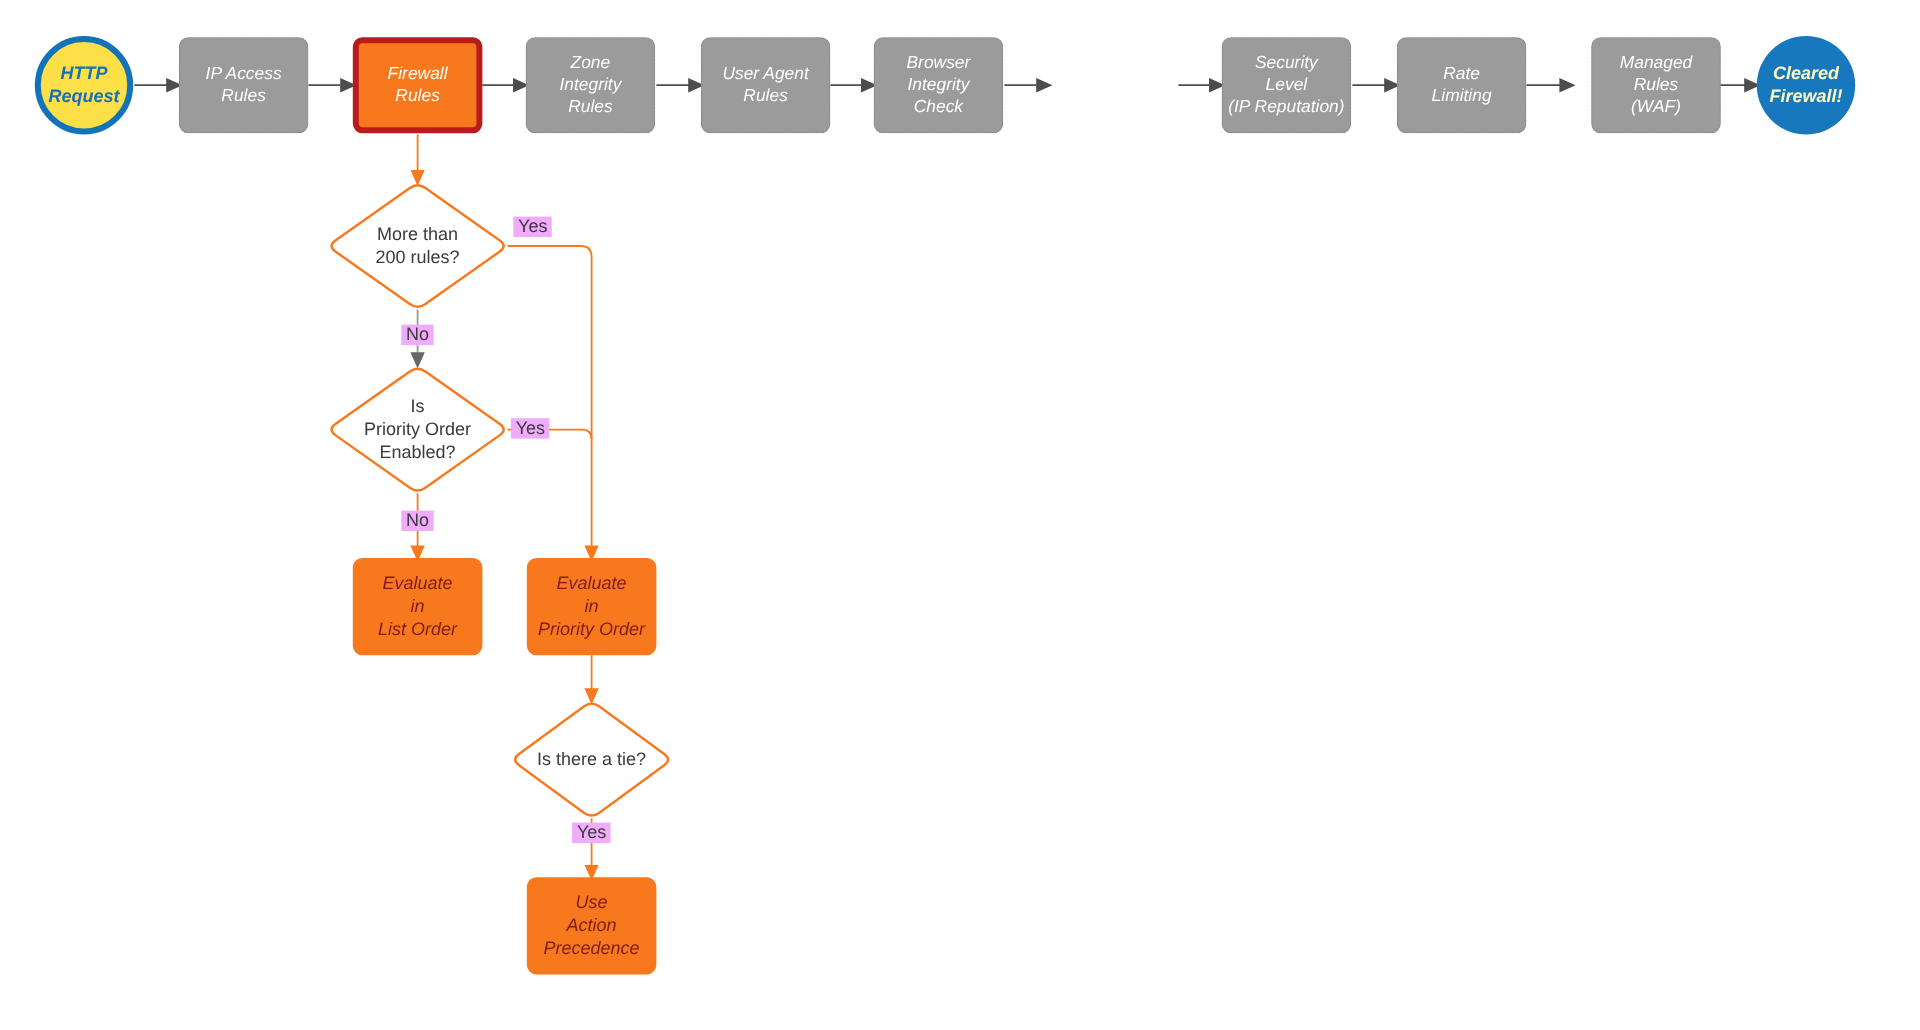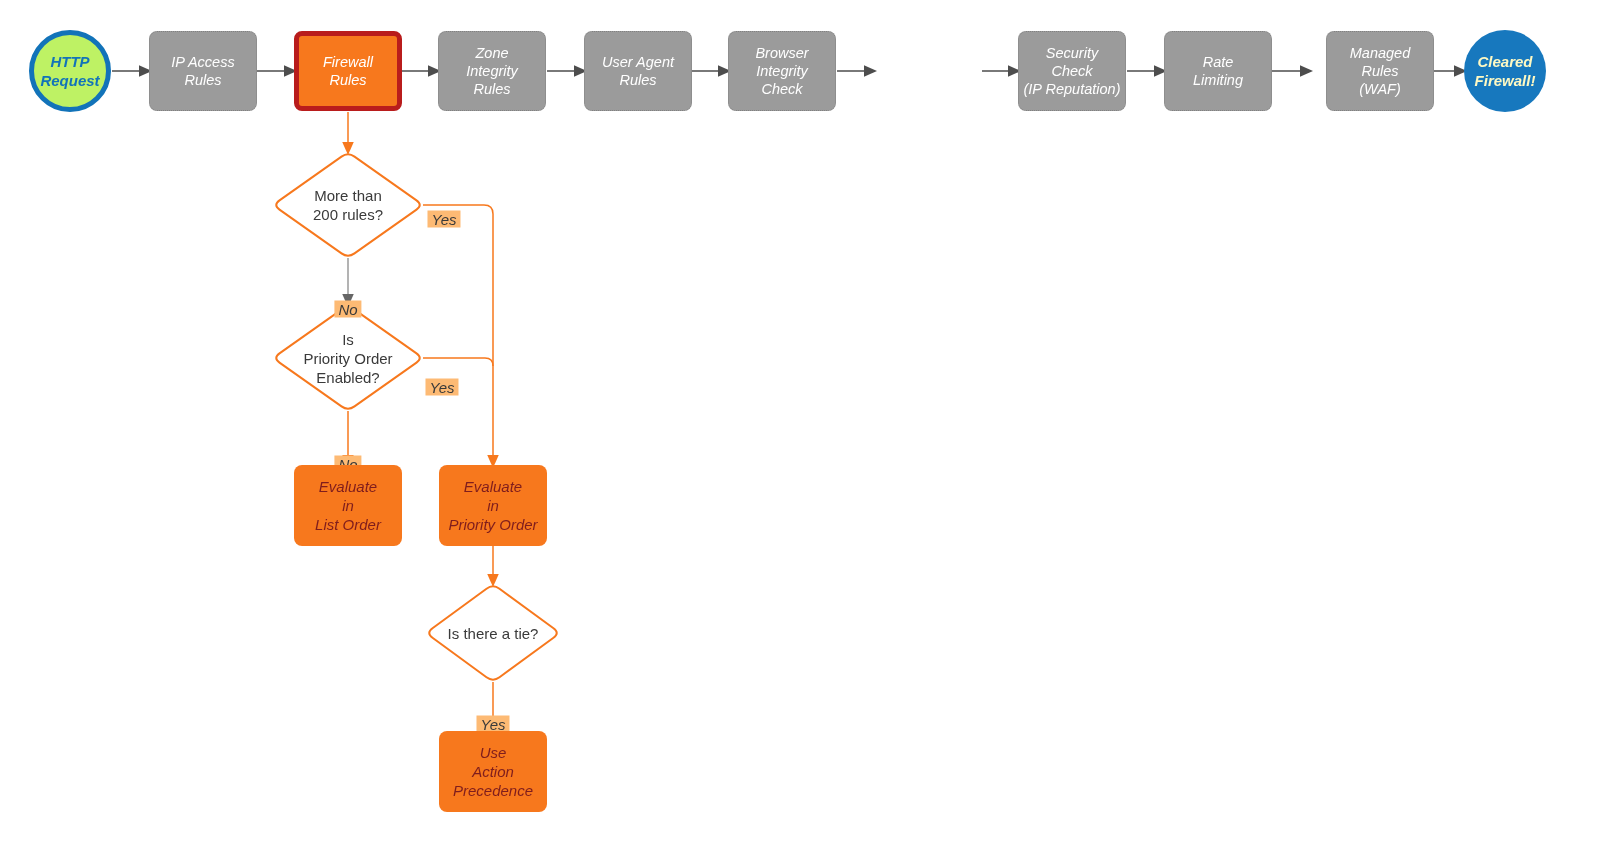--- a/index.html
+++ b/index.html
@@ -19,29 +19,29 @@
   }
   .step.active{background:#F7781D;border:5px solid #b91c1c;font-style:italic;}
   .action{
     width:108px;height:81px;border-radius:8px;background:#F7781D;
     color:#7f1d1d;font-style:italic;font-size:15px;line-height:19px;
   }
   .circle{
     width:82px;height:82px;top:30px;border-radius:50%;
     font-weight:bold;font-style:italic;font-size:15px;line-height:19px;
   }
-  .circle.start{background:#bef264;border:5px solid #1273B9;color:#1273B9;}
+  .circle.start{background:#fde047;border:5px solid #1273B9;color:#1273B9;}
   .circle.end{background:#1778BE;border:none;color:#fef9c3;}
   .dtext{
     position:absolute;transform:translate(-50%,-50%);text-align:center;white-space:pre-line;
     color:#3A3A3A;font-size:15px;line-height:19px;
   }
   .edge-label{
     position:absolute;transform:translate(-50%,-50%);
-    color:#3A3A3A;font-size:15px;font-style:italic;background:#fdba74;padding:0 4px;margin-top:30px;
+    color:#3A3A3A;font-size:15px;background:#f0abfc;padding:0 4px;
   }
 </style>
 </head>
 <body>
 
 <div id="canvas">
 
   <svg id="wires" viewBox="0 0 1600 858">
     <defs>
       <marker id="ad" markerWidth="12" markerHeight="10" refX="1" refY="4" orient="auto">
@@ -105,21 +105,21 @@
     <span>User Agent
 Rules</span>
   </div>
   <div class="node step" style="left:728px;">
     <span>Browser
 Integrity
 Check</span>
   </div>
   <div class="node step" style="left:1018px;">
     <span>Security
-Check
+Level
 (IP Reputation)</span>
   </div>
   <div class="node step" style="left:1164px;">
     <span>Rate
 Limiting</span>
   </div>
   <div class="node step" style="left:1310px;margin-left:16px;">
     <span>Managed
 Rules
 (WAF)</span>

